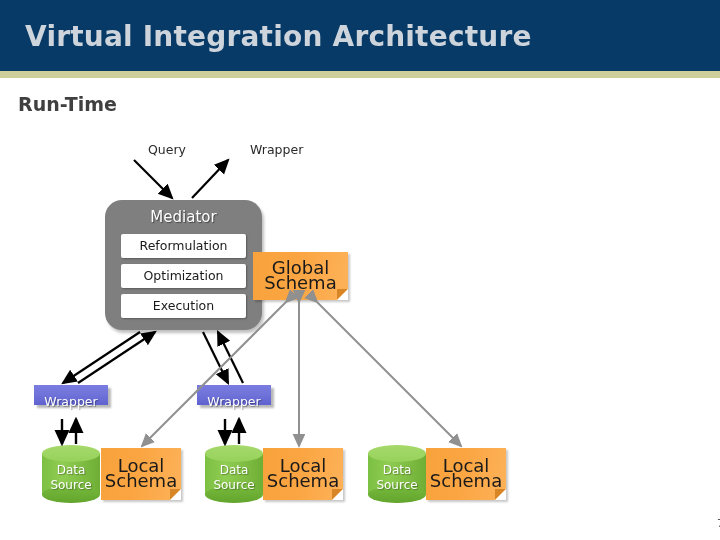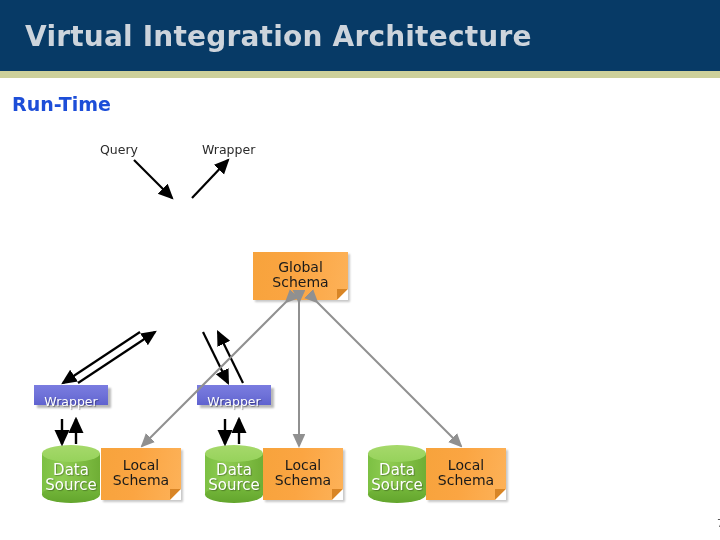--- a/index.html
+++ b/index.html
@@ -40,33 +40,34 @@
   #header-stripe {
     position: absolute;
     left: 0; top: 71px;
     width: 720px; height: 7px;
     background: #cdd09a;
   }
 
   
   #section-heading {
     position: absolute;
-    left: 12px; top: 93px;
+    left: 18px; top: 93px;
     font-size: 19px;
     font-weight: bold;
-    color: #1d4ed8;
+    color: #404040;
     white-space: nowrap;
   }
 
   
   .flow-label {
     position: absolute;
     font-size: 12.5px;
     color: #2b2b2b;
     white-space: nowrap;
+    margin-left: 48px;
   }
   #label-query  { left: 100px; top: 142px; }
   #label-result { left: 202px; top: 142px; }
 
   
   #mediator-box {
     position: absolute;
     left: 105px; top: 200px;
     width: 157px; height: 130px;
     background: #7f7f7f;
@@ -119,21 +120,21 @@
     width: 0; height: 0;
     border-style: solid;
     border-width: 11px 11px 0 0;
     border-color: #d88526 transparent transparent transparent;
   }
   .note .note-text {
     position: absolute;
     left: 0; right: 0;
     text-align: center;
     color: #1a1a1a;
-    font-size: 14px;
+    font-size: 18px;
     line-height: 15px;
   }
 
   #global-schema {
     left: 253px; top: 252px;
     width: 95px; height: 48px;
   }
   #global-schema .note-text { top: 8px; }
 
   .local-schema { width: 80px; height: 52px; }
@@ -181,21 +182,21 @@
     width: 58px; height: 17px;
     border-radius: 50%;
     background: linear-gradient(180deg, #76b93c 0%, #63a52d 100%);
   }
   .cyl-text {
     position: absolute;
     left: 0; top: 18px;
     width: 58px;
     text-align: center;
     color: #ffffff;
-    font-size: 15px;
+    font-size: 12px;
     line-height: 15px;
     text-shadow: 1px 1px 1px rgba(0,0,0,0.3);
   }
   #datasource-0 { left: 42px; top: 445px; }
   #datasource-1 { left: 205px; top: 445px; }
   #datasource-2 { left: 368px; top: 445px; }
 
   
   #arrows {
     position: absolute;
@@ -219,20 +220,26 @@
 
   <div id="header-band"></div>
   <div id="header-title">Virtual Integration Architecture</div>
   <div id="header-stripe"></div>
 
   <div id="section-heading">Run-Time</div>
 
   <div class="flow-label" id="label-query">Query</div>
   <div class="flow-label" id="label-result">Wrapper</div>
 
+  <div id="mediator-box">
+    <div id="mediator-title">Mediator</div>
+    <div class="mediator-step" id="step-0">Reformulation</div>
+    <div class="mediator-step" id="step-1">Optimization</div>
+    <div class="mediator-step" id="step-2">Execution</div>
+  </div>
 
   <div class="note" id="global-schema">
     <div class="note-text">
       <div>Global</div>
       <div>Schema</div>
     </div>
     <span class="fold-shade"></span>
     <span class="fold"></span>
   </div>
 

